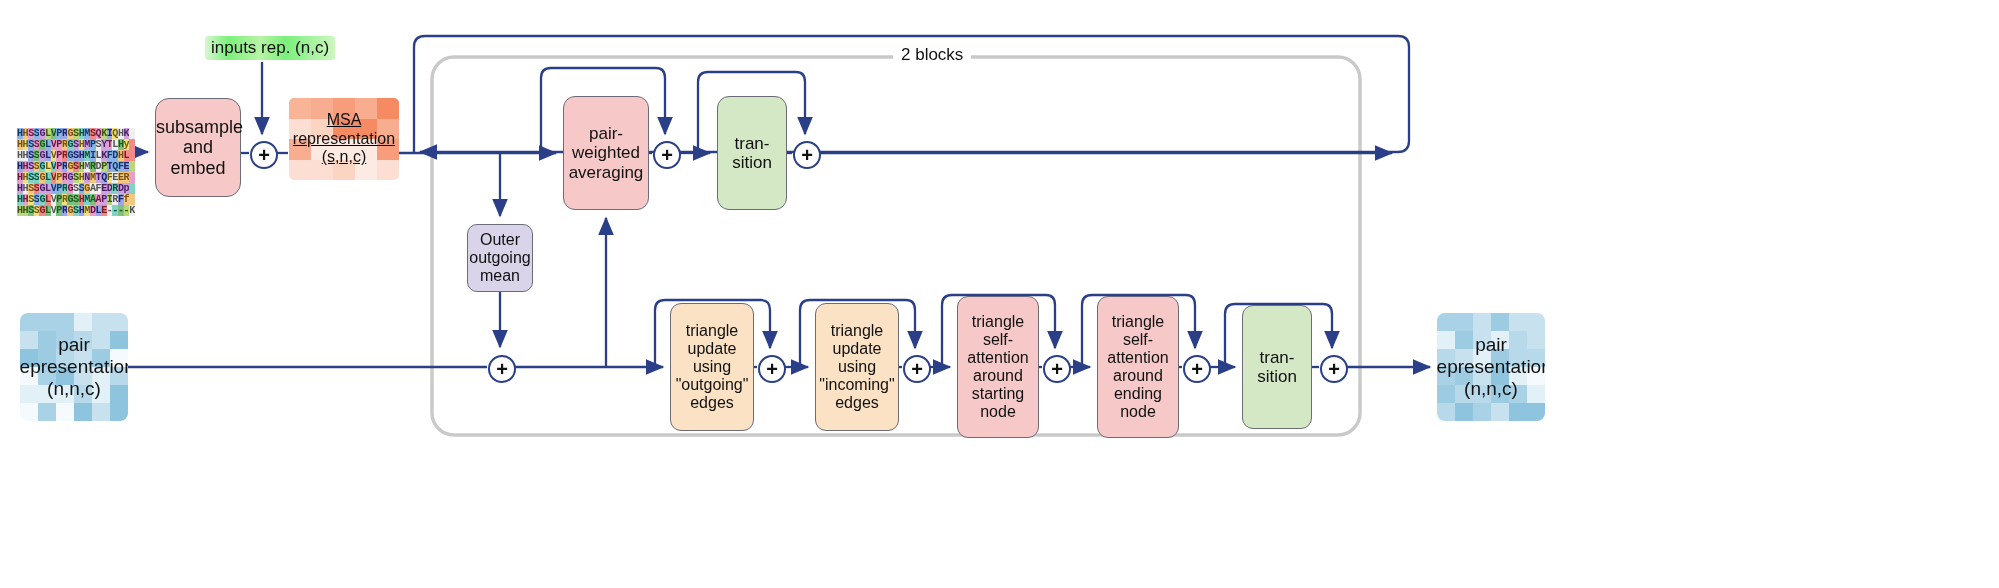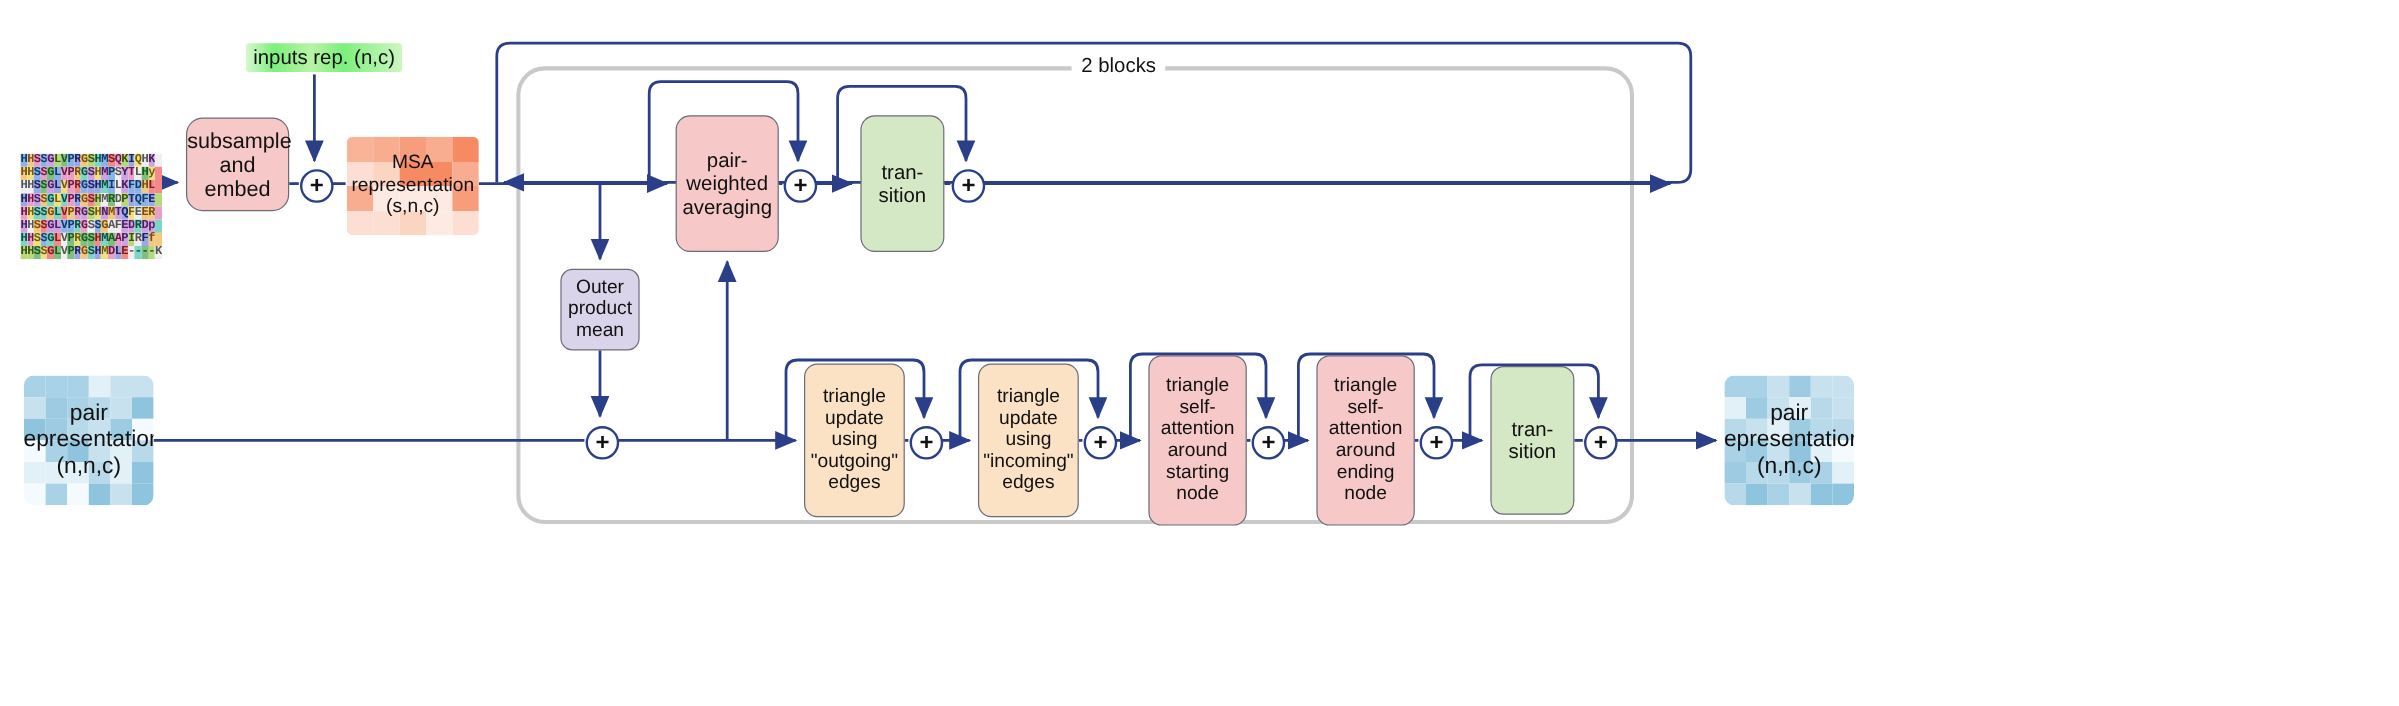--- a/index.html
+++ b/index.html
@@ -227,27 +227,27 @@
         <b style="width:5.619047619047619px;height:11px;line-height:11px;font-size:10.120000000000001px;background:#efefef;color:#555">-</b>
         <b style="width:5.619047619047619px;height:11px;line-height:11px;font-size:10.120000000000001px;background:#7fd4c4;color:#0f4f45">-</b>
         <b style="width:5.619047619047619px;height:11px;line-height:11px;font-size:10.120000000000001px;background:#7fbf7f;color:#1a5c1a">-</b>
         <b style="width:5.619047619047619px;height:11px;line-height:11px;font-size:10.120000000000001px;background:#b8d97a;color:#3c5210">-</b>
         <b style="width:5.619047619047619px;height:11px;line-height:11px;font-size:10.120000000000001px;background:#efefef;color:#555">K</b>
       </div>
     </div>
 
   <div class="chip" style="left:205px;top:36px;background:linear-gradient(90deg,#d8f7cf 0%,#7bf07b 18%,#b9f3a6 42%,#7bf07b 62%,#cdf6c0 100%);">inputs rep. (n,c)</div>
 
-  <div class="node pink" style="left:155px;top:98px;width:86px;height:78px;border-radius:14px;font-size:18px;">
+  <div class="node pink" style="left:155px;top:98px;width:86px;height:99px;border-radius:14px;font-size:18px;">
     <span>subsample
 and
 embed</span>
   </div>
 
-  <div class="rep" style="left:289px;top:114px;width:110px;height:82px;border-radius:5px;">
+  <div class="rep" style="left:289px;top:98px;width:110px;height:82px;border-radius:5px;text-decoration:underline;">
     <div class="cells" id="msa-rep-cells" style="grid-template-columns: repeat(5, 1fr); grid-template-rows: repeat(4, 1fr);">
         <i style="background:#f9b497"></i>
         <i style="background:#f8ad90"></i>
         <i style="background:#f79d7c"></i>
         <i style="background:#f8ad90"></i>
         <i style="background:#f58a63"></i>
         <i style="background:#fcdfd2"></i>
         <i style="background:#fbd4c2"></i>
         <i style="background:#f58a63"></i>
         <i style="background:#f58a63"></i>
@@ -263,21 +263,21 @@
         <i style="background:#fdeae2"></i>
         <i style="background:#fcdfd2"></i>
       </div>
     <div class="lbl" style="font-size:16px;">MSA
 representation
 (s,n,c)</div>
   </div>
 
   <div class="node purple" style="left:467px;top:224px;width:66px;height:68px;border-radius:10px;font-size:16px;">
     <span>Outer
-product
+outgoing
 mean</span>
   </div>
 
   <div class="node pink" style="left:563px;top:96px;width:86px;height:114px;border-radius:12px;font-size:17px;">
     <span>pair-
 weighted
 averaging</span>
   </div>
 
   <div class="node green" style="left:717px;top:96px;width:70px;height:114px;border-radius:12px;font-size:17px;">

